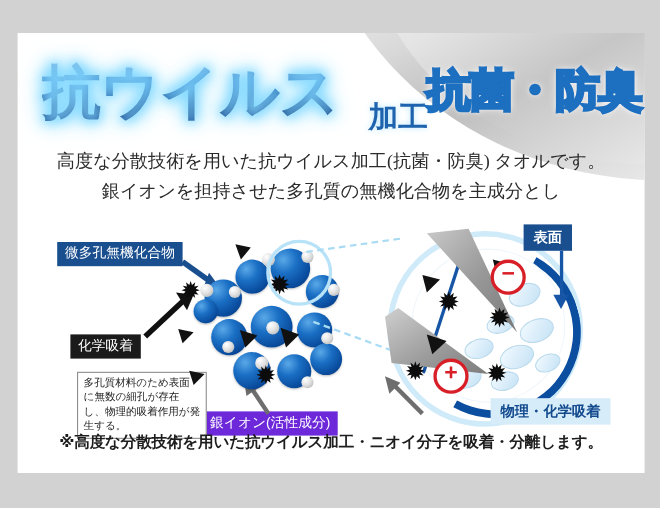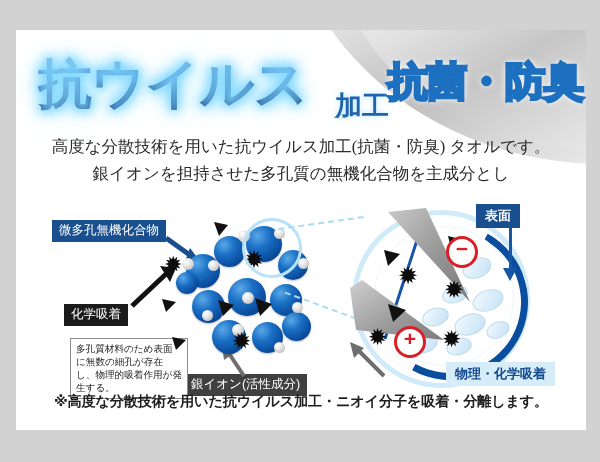--- a/index.html
+++ b/index.html
@@ -78,21 +78,21 @@
 
   
   .diagram{position:absolute;left:0;top:168px;width:570px;height:200px;}
 
   .lbl{
     position:absolute;font-size:12.5px;font-weight:normal;white-space:nowrap;
     padding:3px 7px;line-height:1.25;
   }
   .lbl-blue{background:#1a4f8f;color:#ffffff;}
   .lbl-black{background:#1b1b1b;color:#ffffff;}
-  .lbl-gray{background:#404040;color:#ffffff;}
+  .lbl-gray{background:#6d28d9;color:#ffffff;}
 
   .note-box{
     position:absolute;left:22px;top:140px;width:106px;
     border:1.5px solid #8e8e8e;background:#ffffff;
     padding:4px 5px;font-size:9.6px;line-height:1.34;color:#222;margin-left:32px;
   }
 
   
   .mol{position:absolute;border-radius:50%;
        background:radial-gradient(circle at 32% 28%,#5aa8e8 0%,#1a6fc4 35%,#0a4c9e 70%,#06336e 100%);

